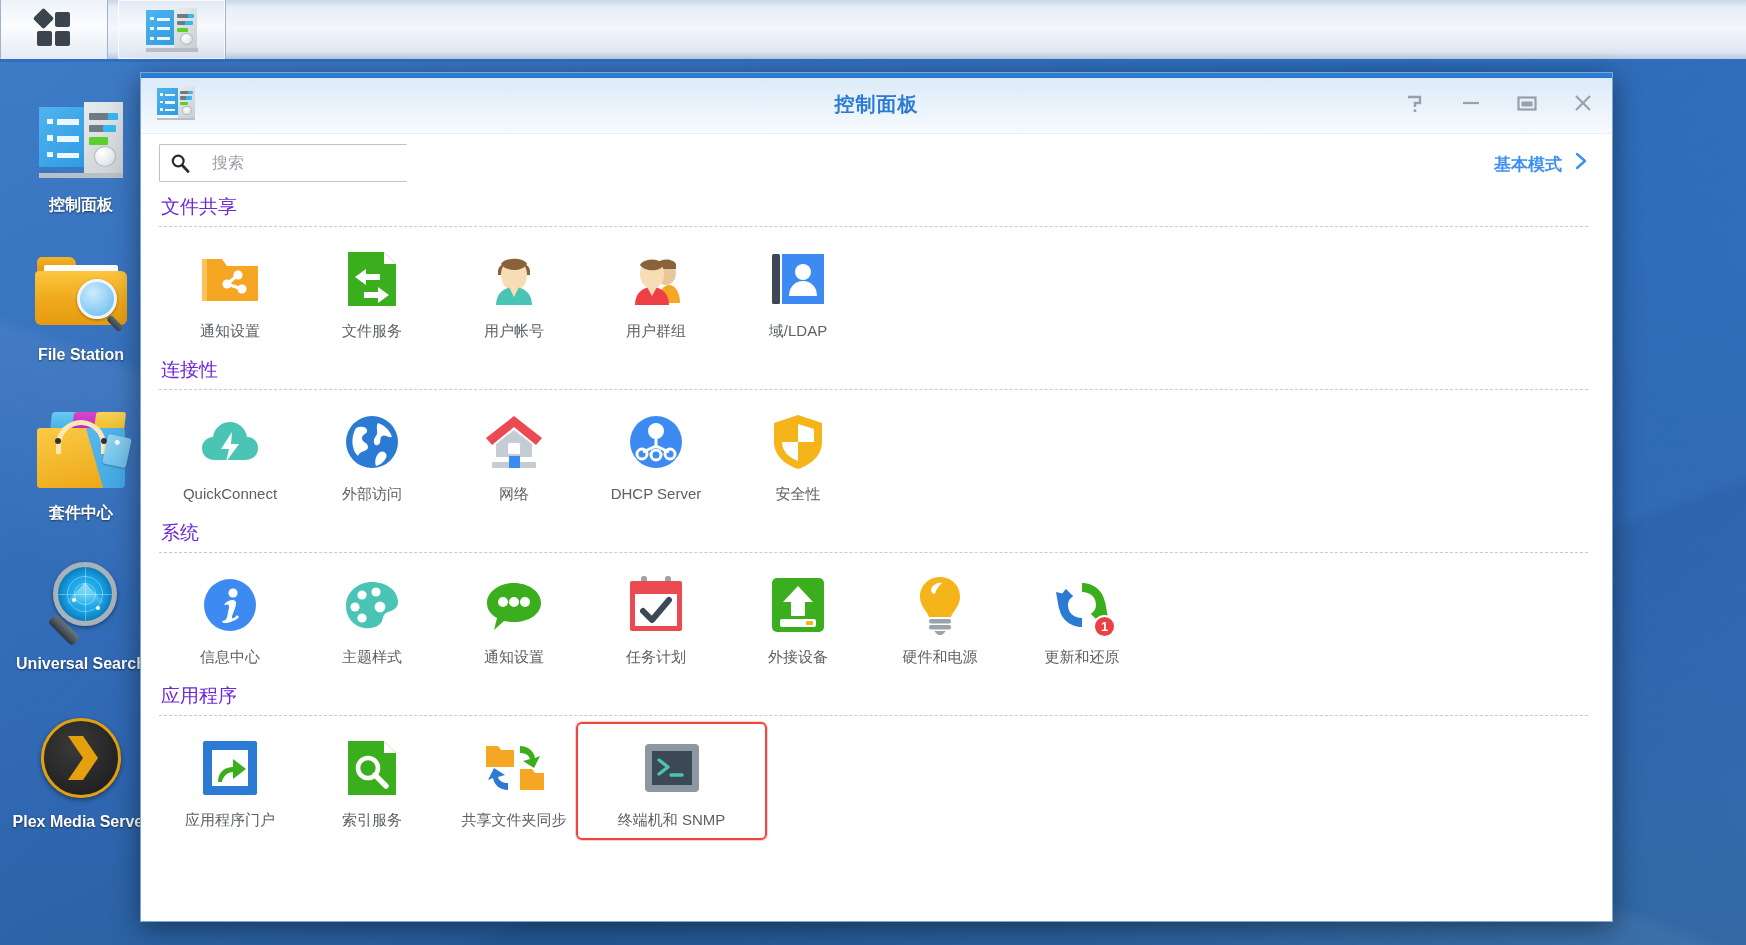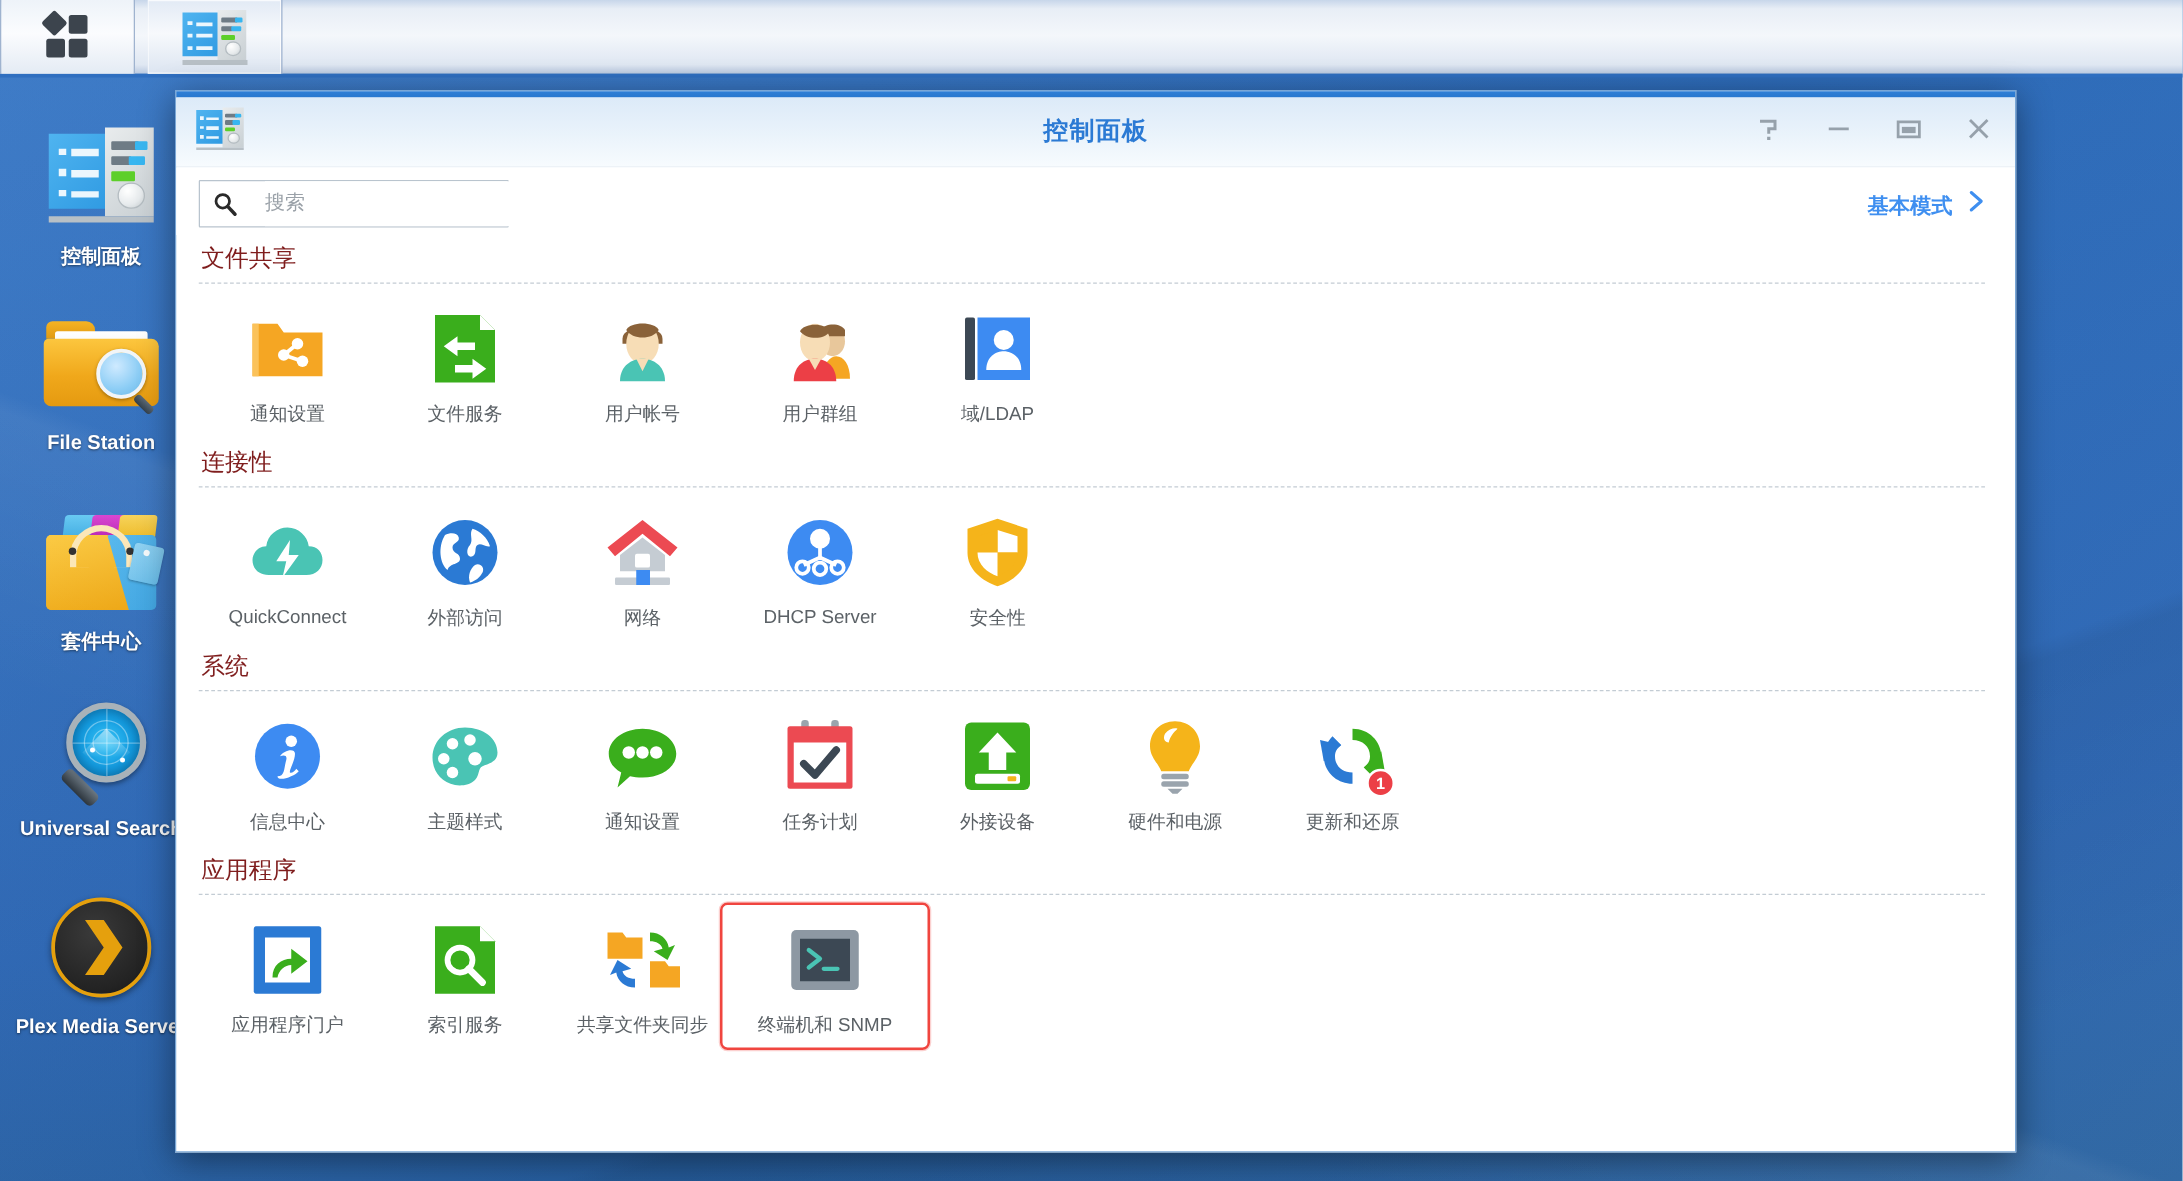--- a/index.html
+++ b/index.html
@@ -208,38 +208,38 @@
     margin-left: auto; display: flex; align-items: flex-end; gap: 12px;
     color: #3f8ff0; font-size: 17px; font-weight: bold; cursor: pointer;
   }
 
   
   #cp-body {
     flex: 1 1 auto; overflow: hidden;
     padding: 0 24px 0 18px;
   }
   .section-title {
-    font-size: 19px; color: #7f1d1d; padding: 6px 0 6px 2px;
+    font-size: 19px; color: #6d28d9; padding: 6px 0 6px 2px;
   }
   .section-rule {
     border-bottom: 1px dashed #c3ccd4; margin-bottom: 6px;
   }
   .tile-row { display: flex; }
   .tile {
     width: 142px; padding: 14px 0 10px 0;
     display: flex; flex-direction: column; align-items: center;
     cursor: pointer; position: relative; border-radius: 6px;
   }
   .tile .tile-art { width: 64px; height: 64px; position: relative; }
   .tile .tile-label {
     margin-top: 11px; font-size: 15px; color: #5b6166; text-align: center; white-space: nowrap;
   }
   .tile.selected {
     border: 2px solid #f0453f; padding: 12px 0 8px 0;
-    width: 168px; margin-left: -9px;
+    width: 191px; margin-left: -9px;
     box-shadow: 0 0 0 1px rgba(240,69,63,.25);
   }
 
   
   svg.art { width: 64px; height: 64px; display: block; }
 
   
   .badge {
     position: absolute; right: -2px; bottom: -1px;
     width: 23px; height: 23px; border-radius: 50%;

